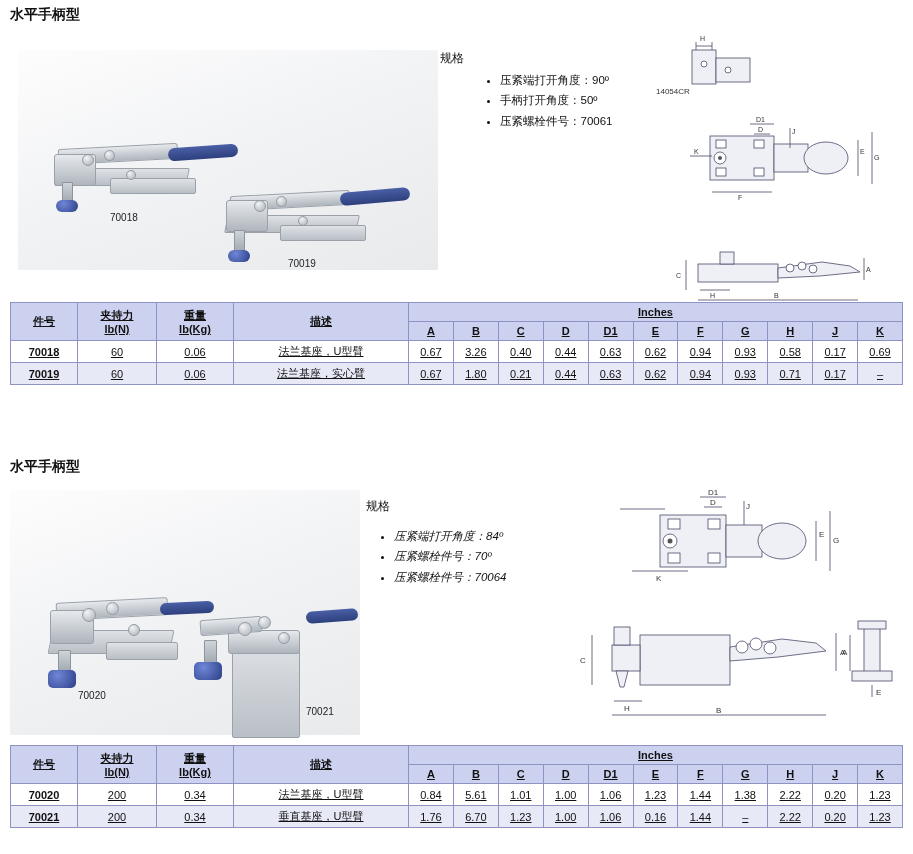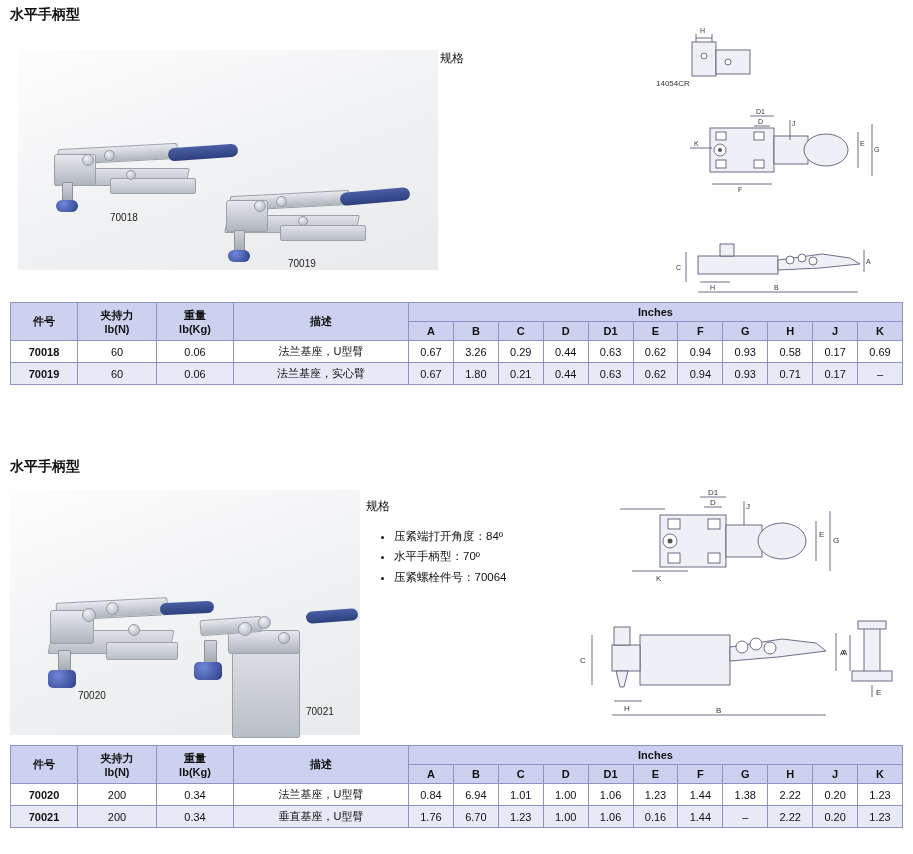--- a/index.html
+++ b/index.html
@@ -32,21 +32,21 @@
   
   .spec-title{font-size:12px;color:#111;position:absolute;}
   .spec-list{position:absolute;margin:0;padding-left:14px;font-size:11.5px;line-height:1.5;color:#111;}
   .spec-list li{margin-bottom:3px;}
   
   .drawing{position:absolute;}
   .drawing svg{display:block;}
   
   table.spec-table{
     position:absolute;border-collapse:collapse;
-    font-size:11px;color:#111;background:#fff;
+    font-size:11px;color:#111;background:#fff;text-decoration:underline;
   }
   table.spec-table th, table.spec-table td{
     border:1px solid #8f93c4;text-align:center;padding:3px 2px;
   }
   table.spec-table th{
     background:#ccd1ef;font-weight:bold;color:#111;
   }
   table.spec-table td{background:#ffffff;}
   table.spec-table tr.alt td{background:#e7e9f7;}
   table.spec-table td.partno{font-weight:bold;}
@@ -81,22 +81,27 @@
     <div class="cl-handle" style="left:322px;top:140px;width:70px;height:13px;transform:rotate(-5deg);"></div>
     <div class="cl-pin" style="left:216px;top:180px;width:9px;height:24px;"></div>
     <div class="cl-knob" style="left:210px;top:200px;width:22px;height:12px;border-radius:6px;"></div>
     <div class="cl-rivet" style="left:236px;top:150px;width:10px;height:10px;"></div>
     <div class="cl-rivet" style="left:258px;top:146px;width:9px;height:9px;"></div>
     <div class="cl-rivet" style="left:280px;top:166px;width:8px;height:8px;"></div>
     <div class="clamp-label" style="left:270px;top:208px;">70019</div>
   </div>
 
   <div class="spec-title" style="left:440px;top:50px;">规格</div>
-
-  <div class="drawing" style="left:650px;top:20px;">
+  <ul class="spec-list" style="left:486px;top:72px;width:180px;">
+    <li>压紧端打开角度：90º</li>
+    <li>手柄打开角度：50º</li>
+    <li>压紧螺栓件号：70061</li>
+  </ul>
+
+  <div class="drawing" style="left:650px;top:28px;">
     <svg width="250" height="275" viewBox="0 0 250 275" xmlns="http://www.w3.org/2000/svg">
       <g stroke="#4a4a6a" fill="none" stroke-width="0.8" font-family="Liberation Sans" font-size="7">
 
         <rect x="42" y="22" width="24" height="34" fill="#eef0f6"></rect>
         <rect x="66" y="30" width="34" height="24" fill="#eef0f6"></rect>
         <circle cx="54" cy="36" r="3" fill="#fff"></circle>
         <circle cx="78" cy="42" r="3" fill="#fff"></circle>
         <line x1="46" y1="14" x2="46" y2="22"></line>
         <line x1="62" y1="14" x2="62" y2="22"></line>
         <line x1="46" y1="18" x2="62" y2="18"></line>
@@ -176,21 +181,21 @@
       </tr>
     </thead>
     <tbody>
       <tr>
         <td class="partno">70018</td>
         <td>60</td>
         <td>0.06</td>
         <td>法兰基座，U型臂</td>
         <td>0.67</td>
         <td>3.26</td>
-        <td>0.29</td>
+        <td>0.40</td>
         <td>0.44</td>
         <td>0.63</td>
         <td>0.62</td>
         <td>0.94</td>
         <td>0.93</td>
         <td>0.58</td>
         <td>0.17</td>
         <td>0.69</td>
       </tr>
       <tr class="alt">
@@ -239,23 +244,23 @@
     <div class="cl-handle" style="left:296px;top:120px;width:52px;height:12px;transform:rotate(-4deg);"></div>
     <div class="cl-pin" style="left:194px;top:150px;width:11px;height:26px;"></div>
     <div class="cl-knob" style="left:184px;top:172px;width:28px;height:18px;border-radius:5px;"></div>
     <div class="cl-rivet" style="left:228px;top:132px;width:12px;height:12px;"></div>
     <div class="cl-rivet" style="left:248px;top:126px;width:11px;height:11px;"></div>
     <div class="cl-rivet" style="left:268px;top:142px;width:10px;height:10px;"></div>
     <div class="clamp-label" style="left:296px;top:216px;">70021</div>
   </div>
 
   <div class="spec-title" style="left:366px;top:48px;">规格</div>
-  <ul class="spec-list" style="left:380px;top:78px;width:130px;">
+  <ul class="spec-list" style="left:380px;top:78px;width:130px;font-style:italic;">
     <li>压紧端打开角度：84º</li>
-    <li>水平手柄型：70º</li>
+    <li>压紧螺栓件号：70º</li>
     <li>压紧螺栓件号：70064</li>
   </ul>
 
   <div class="drawing" style="left:520px;top:25px;">
     <svg width="390" height="270" viewBox="0 0 390 270" xmlns="http://www.w3.org/2000/svg">
       <g stroke="#4a4a6a" fill="none" stroke-width="0.8" font-family="Liberation Sans" font-size="8">
 
         <rect x="140" y="40" width="66" height="52" fill="#eef0f6"></rect>
         <rect x="206" y="50" width="36" height="32" fill="#eef0f6"></rect>
         <ellipse cx="262" cy="66" rx="24" ry="18" fill="#eef0f6"></ellipse>
@@ -336,21 +341,21 @@
         <th>K</th>
       </tr>
     </thead>
     <tbody>
       <tr>
         <td class="partno">70020</td>
         <td>200</td>
         <td>0.34</td>
         <td>法兰基座，U型臂</td>
         <td>0.84</td>
-        <td>6.94</td>
+        <td>5.61</td>
         <td>1.01</td>
         <td>1.00</td>
         <td>1.06</td>
         <td>1.23</td>
         <td>1.44</td>
         <td>1.38</td>
         <td>2.22</td>
         <td>0.20</td>
         <td>1.23</td>
       </tr>

